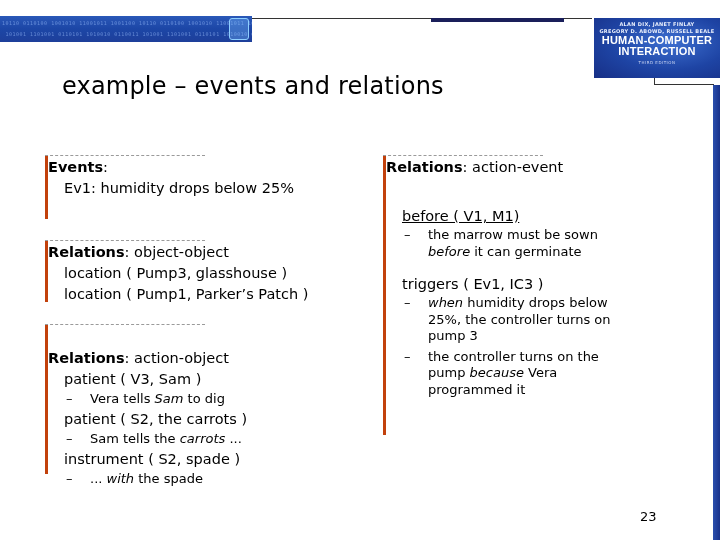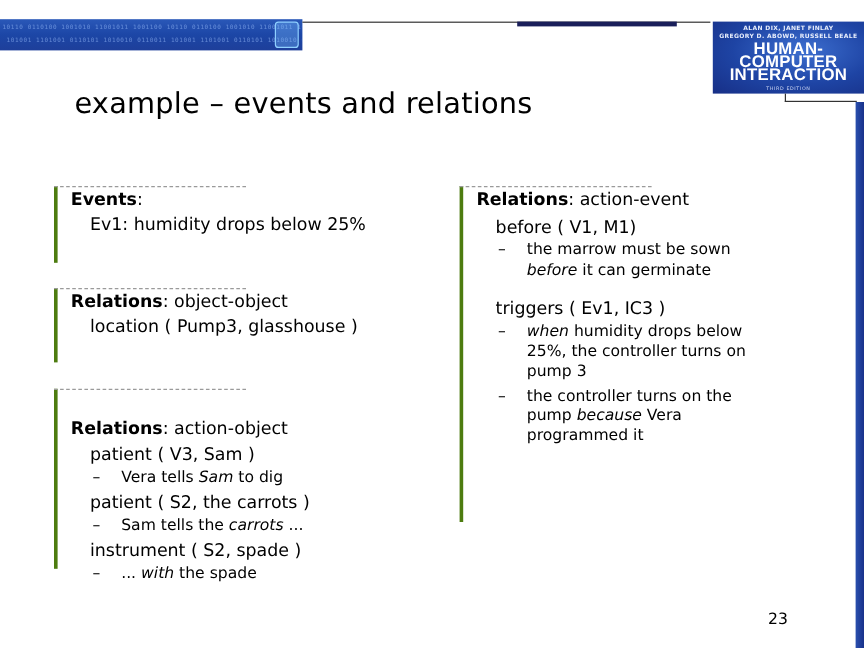--- a/index.html
+++ b/index.html
@@ -31,40 +31,40 @@
   .dark-bar {
     position: absolute; left: 431px; top: 18px; width: 133px; height: 4px;
     background: #1a1f5a;
   }
   .book-cover {
     position: absolute; left: 594px; top: 18px; width: 126px; height: 60px;
     background: radial-gradient(ellipse at 60% 40%, #3d6fd0 0%, #1e44a4 55%, #172f86 100%);
     color: #fff; text-align: center; overflow: hidden;
   }
   .book-cover .authors { font-size: 5px; line-height: 7px; margin-top: 3px; letter-spacing: 0.3px; font-weight: bold; color: #e8eefc; }
-  .book-cover .title { font-size: 14px; line-height: 11px; font-weight: bold; font-family: "Liberation Sans", sans-serif; letter-spacing: 0.2px; }
+  .book-cover .title { font-size: 11px; line-height: 11px; font-weight: bold; font-family: "Liberation Sans", sans-serif; letter-spacing: 0.2px; }
   .book-cover .edition { font-size: 4px; margin-top: 3px; color: #cfd9f5; letter-spacing: 0.5px; }
   .cover-line-v {
     position: absolute; left: 654px; top: 78px; width: 1px; height: 7px; background: #333;
   }
   .cover-line-h {
     position: absolute; left: 654px; top: 84px; width: 60px; height: 1px; background: #333;
   }
   .right-strip {
     position: absolute; left: 713px; top: 85px; width: 7px; height: 455px;
     background: linear-gradient(90deg, #2a4fae, #18318a);
   }
   .slide-title {
     position: absolute; left: 62px; top: 72px;
     font-family: "DejaVu Sans", sans-serif; font-size: 24px; letter-spacing: 0.2px;
     font-weight: normal;
   }
   .block {
-    position: absolute; border-left: 3px solid #4d7c0f;
-    padding-left: 11px;
+    position: absolute; border-left: 3px solid #c2410c;
+    padding-left: 0;
   }
   .block::before {
     content: ""; position: absolute; left: -3px; top: 0; width: 160px; height: 0;
     border-top: 1px dashed #9a9a9a;
   }
   .line { font-size: 14.5px; line-height: 21px; white-space: nowrap; }
   .indent1 { padding-left: 16px; }
   .sub { font-size: 13px; line-height: 16px; padding-left: 42px; position: relative; white-space: nowrap; }
   .sub .dash { position: absolute; left: 18px; }
   .sub-wrap { font-size: 13px; line-height: 16.5px; padding-left: 42px; position: relative; }
@@ -106,20 +106,21 @@
     <b>Events</b><span>:</span>
   </div>
   <div class="line indent1">Ev1: humidity drops below 25%</div>
 </div>
 
 <div class="block" style="left:45px; top:240px; height:62px;">
   <div class="line" style="padding-top:2px;">
     <b>Relations</b><span>: object-object</span>
   </div>
   <div class="line indent1">location ( Pump3, glasshouse )</div>
+  <div class="line indent1">location ( Pump1, Parker’s Patch )</div>
 </div>
 
 <div class="block" style="left:45px; top:324px; height:150px;">
   <div class="line" style="padding-top:2px;margin-top:22px;">
     <b>Relations</b><span>: action-object</span>
   </div>
   <div class="line indent1">patient ( V3, Sam )</div>
   <div class="sub" style="margin:1px 0 2px;">
     <span class="dash">–</span>
     <span>Vera tells </span><i>Sam</i><span> to dig</span>
@@ -134,21 +135,21 @@
     <span class="dash">–</span>
     <span>... </span><i>with</i><span> the spade</span>
   </div>
 </div>
 
 <div class="block" style="left:383px; top:155px; height:280px; width:280px;">
   <div class="line" style="padding-top:2px;">
     <b>Relations</b><span>: action-event</span>
   </div>
 
-  <div class="line indent1" style="margin-top:2px;">before ( V1, M1)</div>
+  <div class="line indent1" style="margin-top:28px;text-decoration:underline;">before ( V1, M1)</div>
   <div class="sub-wrap" style="width:210px;">
     <span class="dash">–</span>
     <span>the marrow must be sown</span><br><i>before</i><span> it can germinate</span>
   </div>
 
   <div class="line indent1" style="margin-top:14px;">triggers ( Ev1, IC3 )</div>
   <div class="sub-wrap" style="width:200px;">
     <span class="dash">–</span>
     <span></span><i>when</i><span> humidity drops below 25%,  the controller turns on pump 3</span>
   </div>

